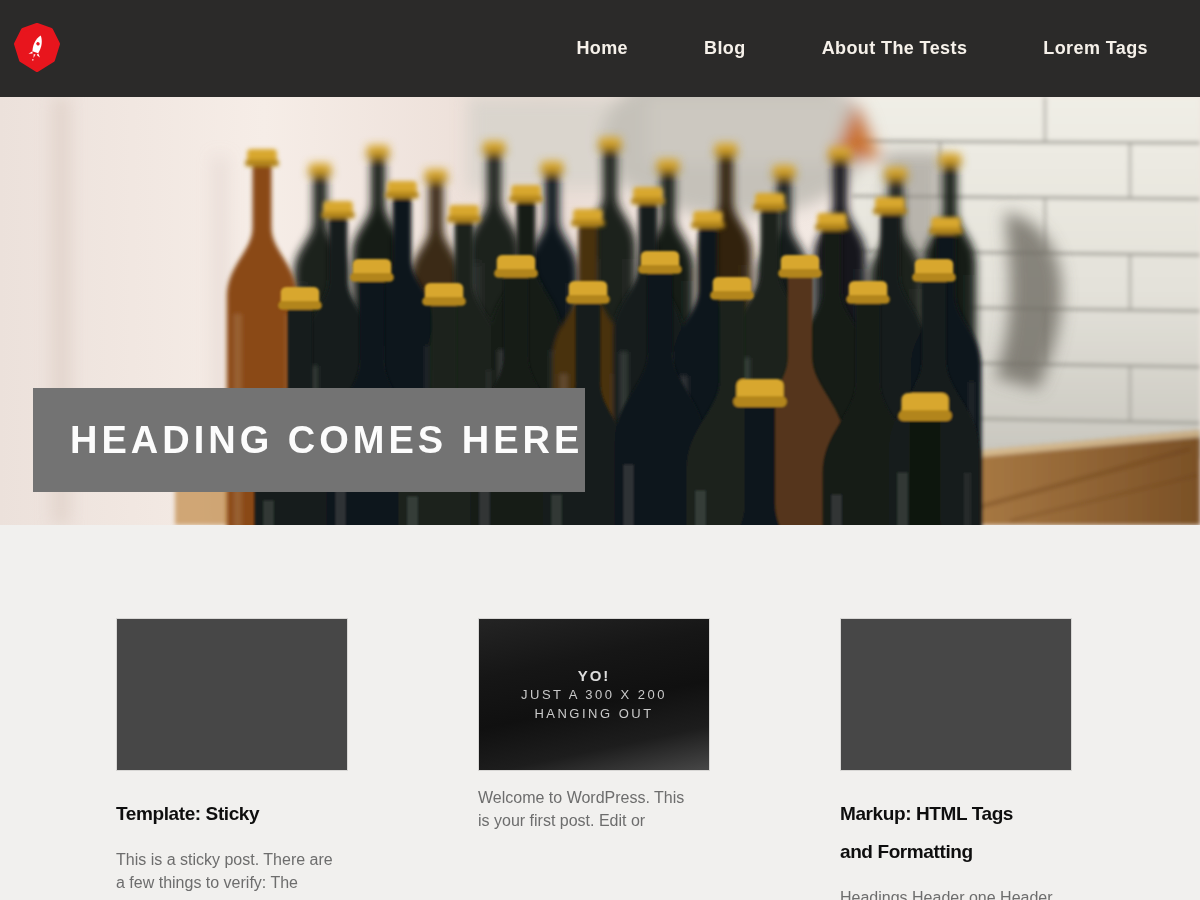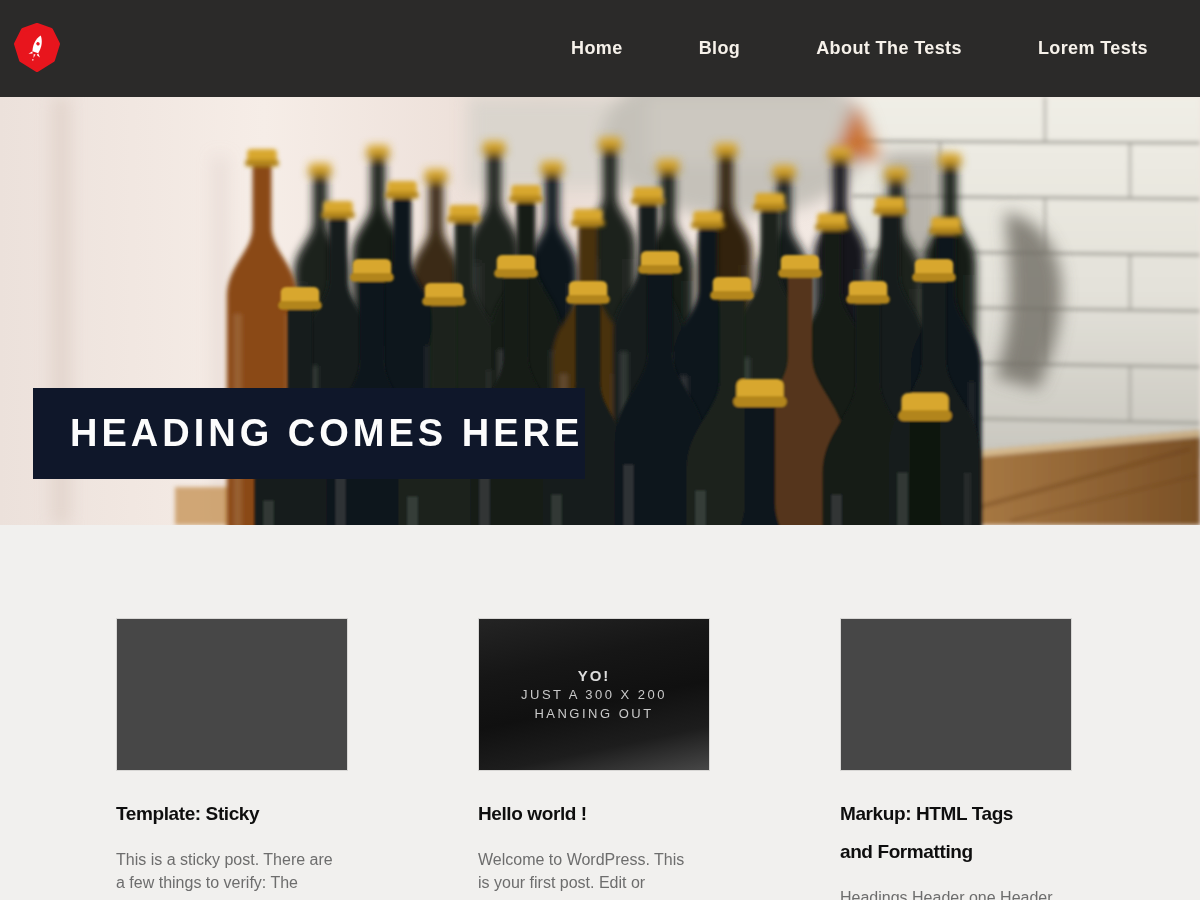--- a/index.html
+++ b/index.html
@@ -10,22 +10,22 @@
   .site-header { position:relative; width:1200px; height:97px; background:#2b2a29;
                  display:flex; align-items:center; }
   .logo { position:absolute; left:13px; top:23px; width:48px; height:50px; display:block; cursor:pointer; }
   .main-nav { margin-left:auto; display:flex; gap:76px; padding-right:52px; align-items:flex-end; }
   .main-nav a { color:#f6f1ea; text-decoration:none; font-size:18px; font-weight:700;
                 letter-spacing:0.4px; cursor:pointer; white-space:nowrap; }
 
   
   .hero { position:relative; width:1200px; height:428px; overflow:hidden; background:#efe6e0; }
   .hero-art { position:absolute; left:0; top:0; display:block; }
-  .hero-heading-box { position:absolute; left:33px; top:291px; width:552px; height:91px;
-                      background:#0f172a; display:flex; align-items:center; padding-left:37px; }
+  .hero-heading-box { position:absolute; left:33px; top:291px; width:552px; height:104px;
+                      background:#737373; display:flex; align-items:center; padding-left:37px; }
   .hero-heading-box h1 { color:#fcfcfc; font-size:38px; font-weight:700; letter-spacing:4px;
                          white-space:nowrap; }
 
   
   .posts { display:flex; gap:130px; padding:93px 0 0 116px; background:#f1f0ee; }
   .post-card { width:232px; flex:0 0 232px; }
   .card-image { display:block; width:232px; height:153px; border:1px solid #d8d7d5; cursor:pointer; }
   .card-image.placeholder { background:#474747; }
   .card-image.yo { background:linear-gradient(168deg,#242424 0%,#161616 30%,#101010 55%,#1d1d1d 78%,#474747 100%);
                    display:flex; flex-direction:column; align-items:center; justify-content:center; }
@@ -51,21 +51,21 @@
           <path d="M-3 5.5 L-6 9 L-2.2 7.6 Z" fill="#ffffff"></path>
           <path d="M-1 7.6 L0 11.5 L1 7.6 Z" fill="#ffffff" opacity="0.9"></path>
           <circle cx="0" cy="13.5" r="0.9" fill="#ffffff" opacity="0.7"></circle>
         </g>
       </svg>
     </a>
     <nav class="main-nav">
       <a>Home</a>
       <a>Blog</a>
       <a>About The Tests</a>
-      <a>Lorem Tests</a>
+      <a>Lorem Tags</a>
     </nav>
   </header>
 
   <section class="hero">
     <svg class="hero-art" width="1200" height="428" viewBox="0 0 1200 428">
       <defs>
         <linearGradient id="winGrad" x1="0" y1="0" x2="1" y2="0">
           <stop offset="0" stop-color="#ece1db"></stop>
             <stop offset="0.22" stop-color="#f6ede7"></stop>
           <stop offset="0.45" stop-color="#eadcd5"></stop>
@@ -207,21 +207,20 @@
       <p class="post-excerpt">This is a sticky post. There are
 a few things to verify: The</p>
     </article>
 
     <article class="post-card">
       <a class="card-image yo">
         <span class="yo-line1">YO!</span>
         <span class="yo-line">JUST A 300 X 200</span>
         <span class="yo-line">HANGING OUT</span>
       </a>
-      <a class="post-title">Hello world !</a>
       <p class="post-excerpt">Welcome to WordPress. This
 is your first post. Edit or</p>
     </article>
 
     <article class="post-card">
       <a class="card-image placeholder"></a>
       <a class="post-title">Markup: HTML Tags
 and Formatting</a>
       <p class="post-excerpt">Headings Header one Header</p>
     </article>

